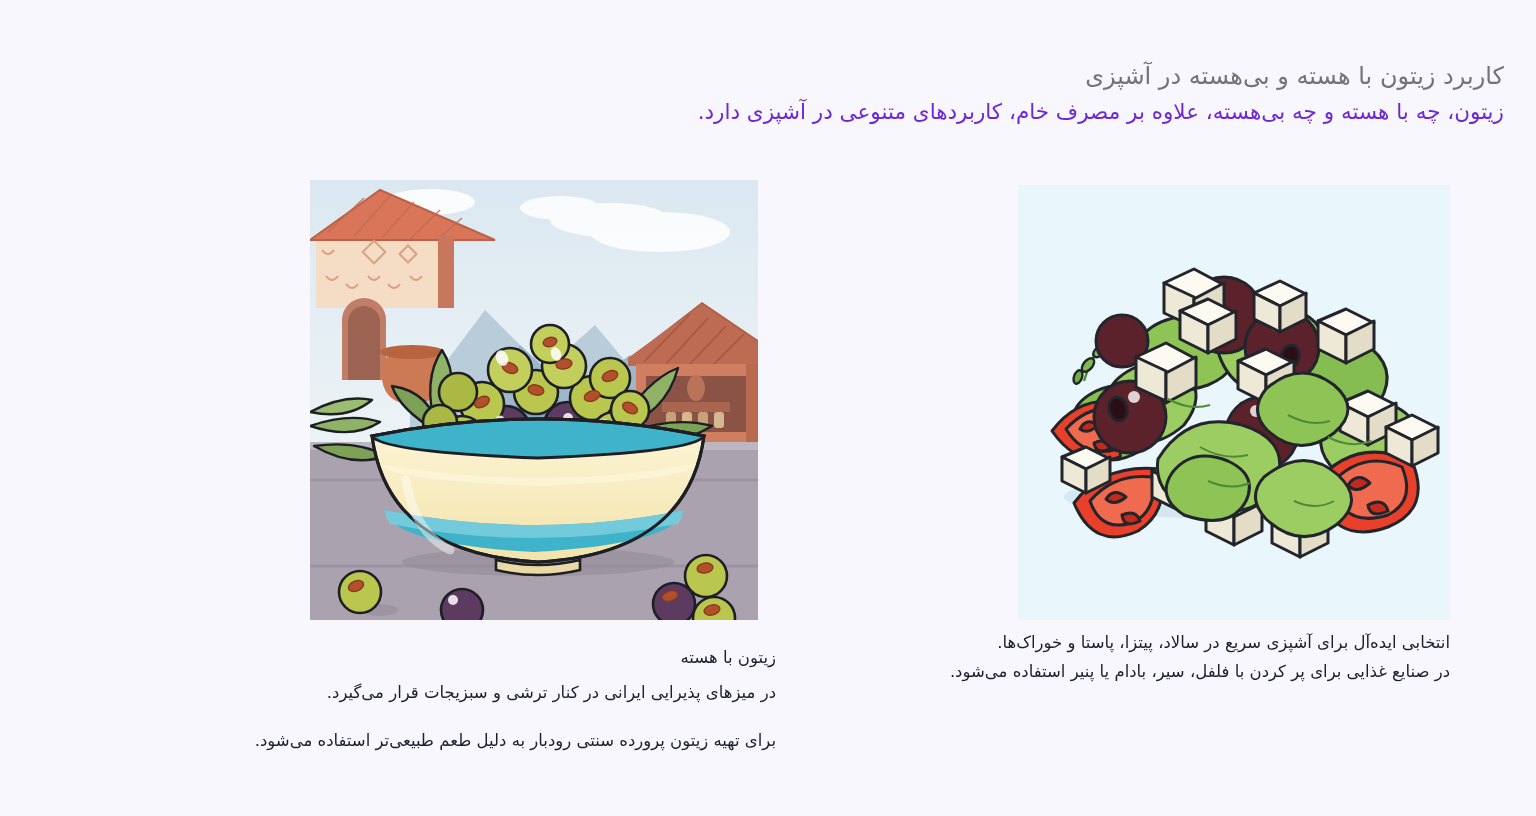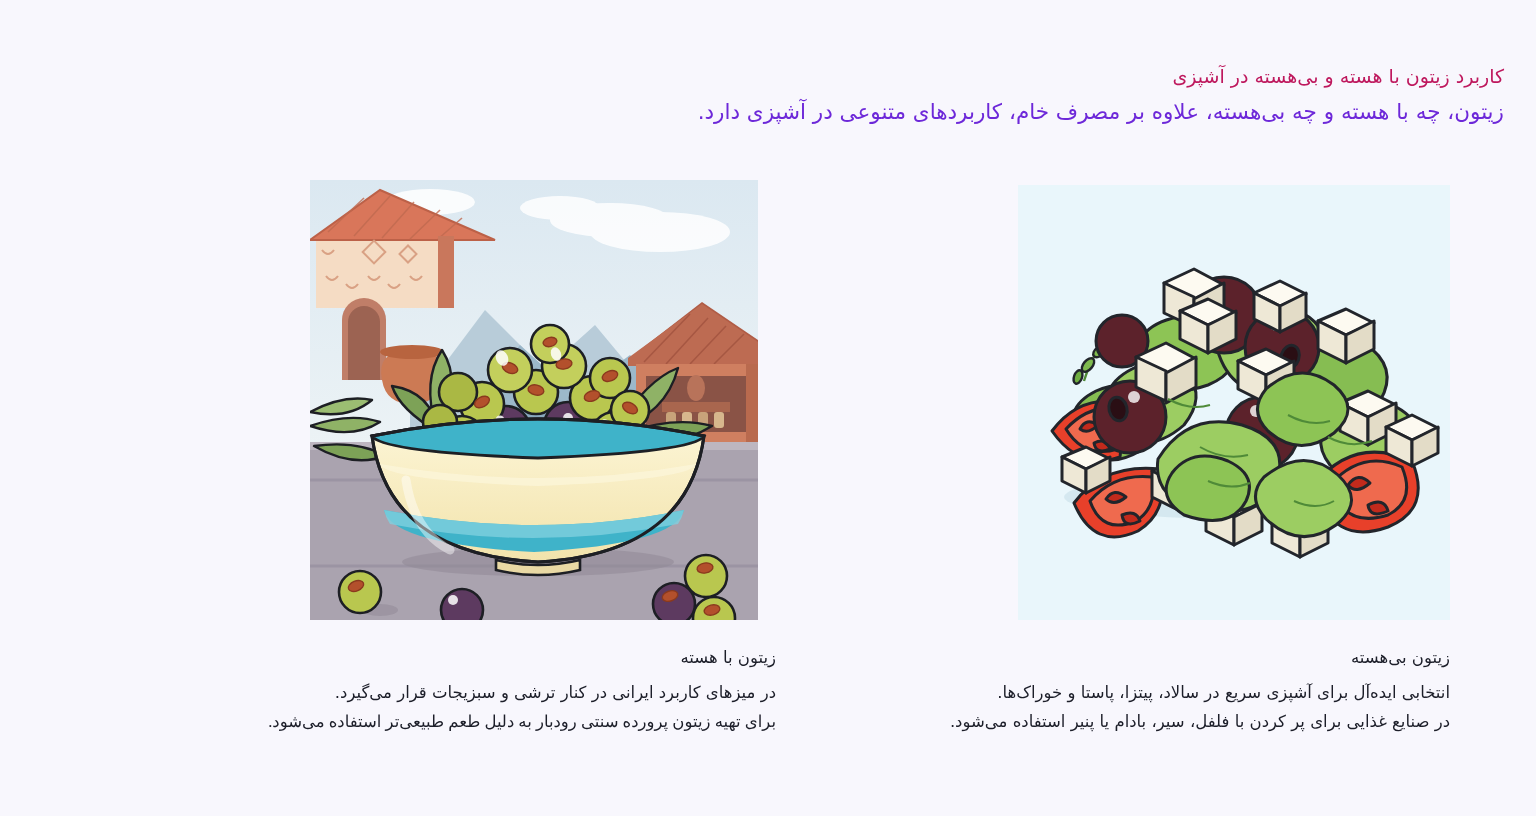--- a/index.html
+++ b/index.html
@@ -20,24 +20,24 @@
   
   .intro {
     position: absolute;
     top: 58px;
     right: 32px;
     width: 1470px;
     text-align: right;
     direction: rtl;
   }
   .intro-title {
-    font-size: 19px;
+    font-size: 24px;
     line-height: 36px;
     font-weight: 400;
-    color: #be185d;
+    color: #737373;
     margin: 0;
   }
   .intro-sub {
     font-size: 21.5px;
     line-height: 36px;
     font-weight: 400;
     color: #6d28d9;
     margin: 0;
   }
 
@@ -85,21 +85,21 @@
   }
   .cap-line {
     font-size: 16.5px;
     line-height: 29px;
     font-weight: 400;
     color: #1c1e29;
     margin: 0;
     white-space: nowrap;
   }
   
-  .cap-line.tail { margin-top: 0; font-family: Liberation Serif, serif; }
+  .cap-line.tail { margin-top: 19px; }
 </style>
 </head>
 <body style="background: rgb(248, 247, 253);">
 
 <div class="intro">
   <p class="intro-title">کاربرد زیتون با هسته و بی‌هسته در آشپزی</p>
   <p class="intro-sub">زیتون، چه با هسته و چه بی‌هسته، علاوه بر مصرف خام، کاربردهای متنوعی در آشپزی دارد.</p>
 </div>
 
 <div class="figures">
@@ -428,23 +428,22 @@
         </g>
       </g>
     </svg>
   </div>
 </div>
 
 <div class="captions">
 
   <div class="col" id="col-left">
     <p class="cap-title">زیتون با هسته</p>
-    <p class="cap-line">در میزهای کاربرد ایرانی در کنار ترشی و سبزیجات قرار می‌گیرد.</p>
+    <p class="cap-line">در میزهای پذیرایی ایرانی در کنار ترشی و سبزیجات قرار می‌گیرد.</p>
     <p class="cap-line tail">برای تهیه زیتون پرورده سنتی رودبار به دلیل طعم طبیعی‌تر استفاده می‌شود.</p>
   </div>
 
   <div class="col" id="col-right">
-    <p class="cap-title">زیتون بی‌هسته</p>
     <p class="cap-line">انتخابی ایده‌آل برای آشپزی سریع در سالاد، پیتزا، پاستا و خوراک‌ها.</p>
     <p class="cap-line">در صنایع غذایی برای پر کردن با فلفل، سیر، بادام یا پنیر استفاده می‌شود.</p>
   </div>
 
 </div>
 
 </body></html>

